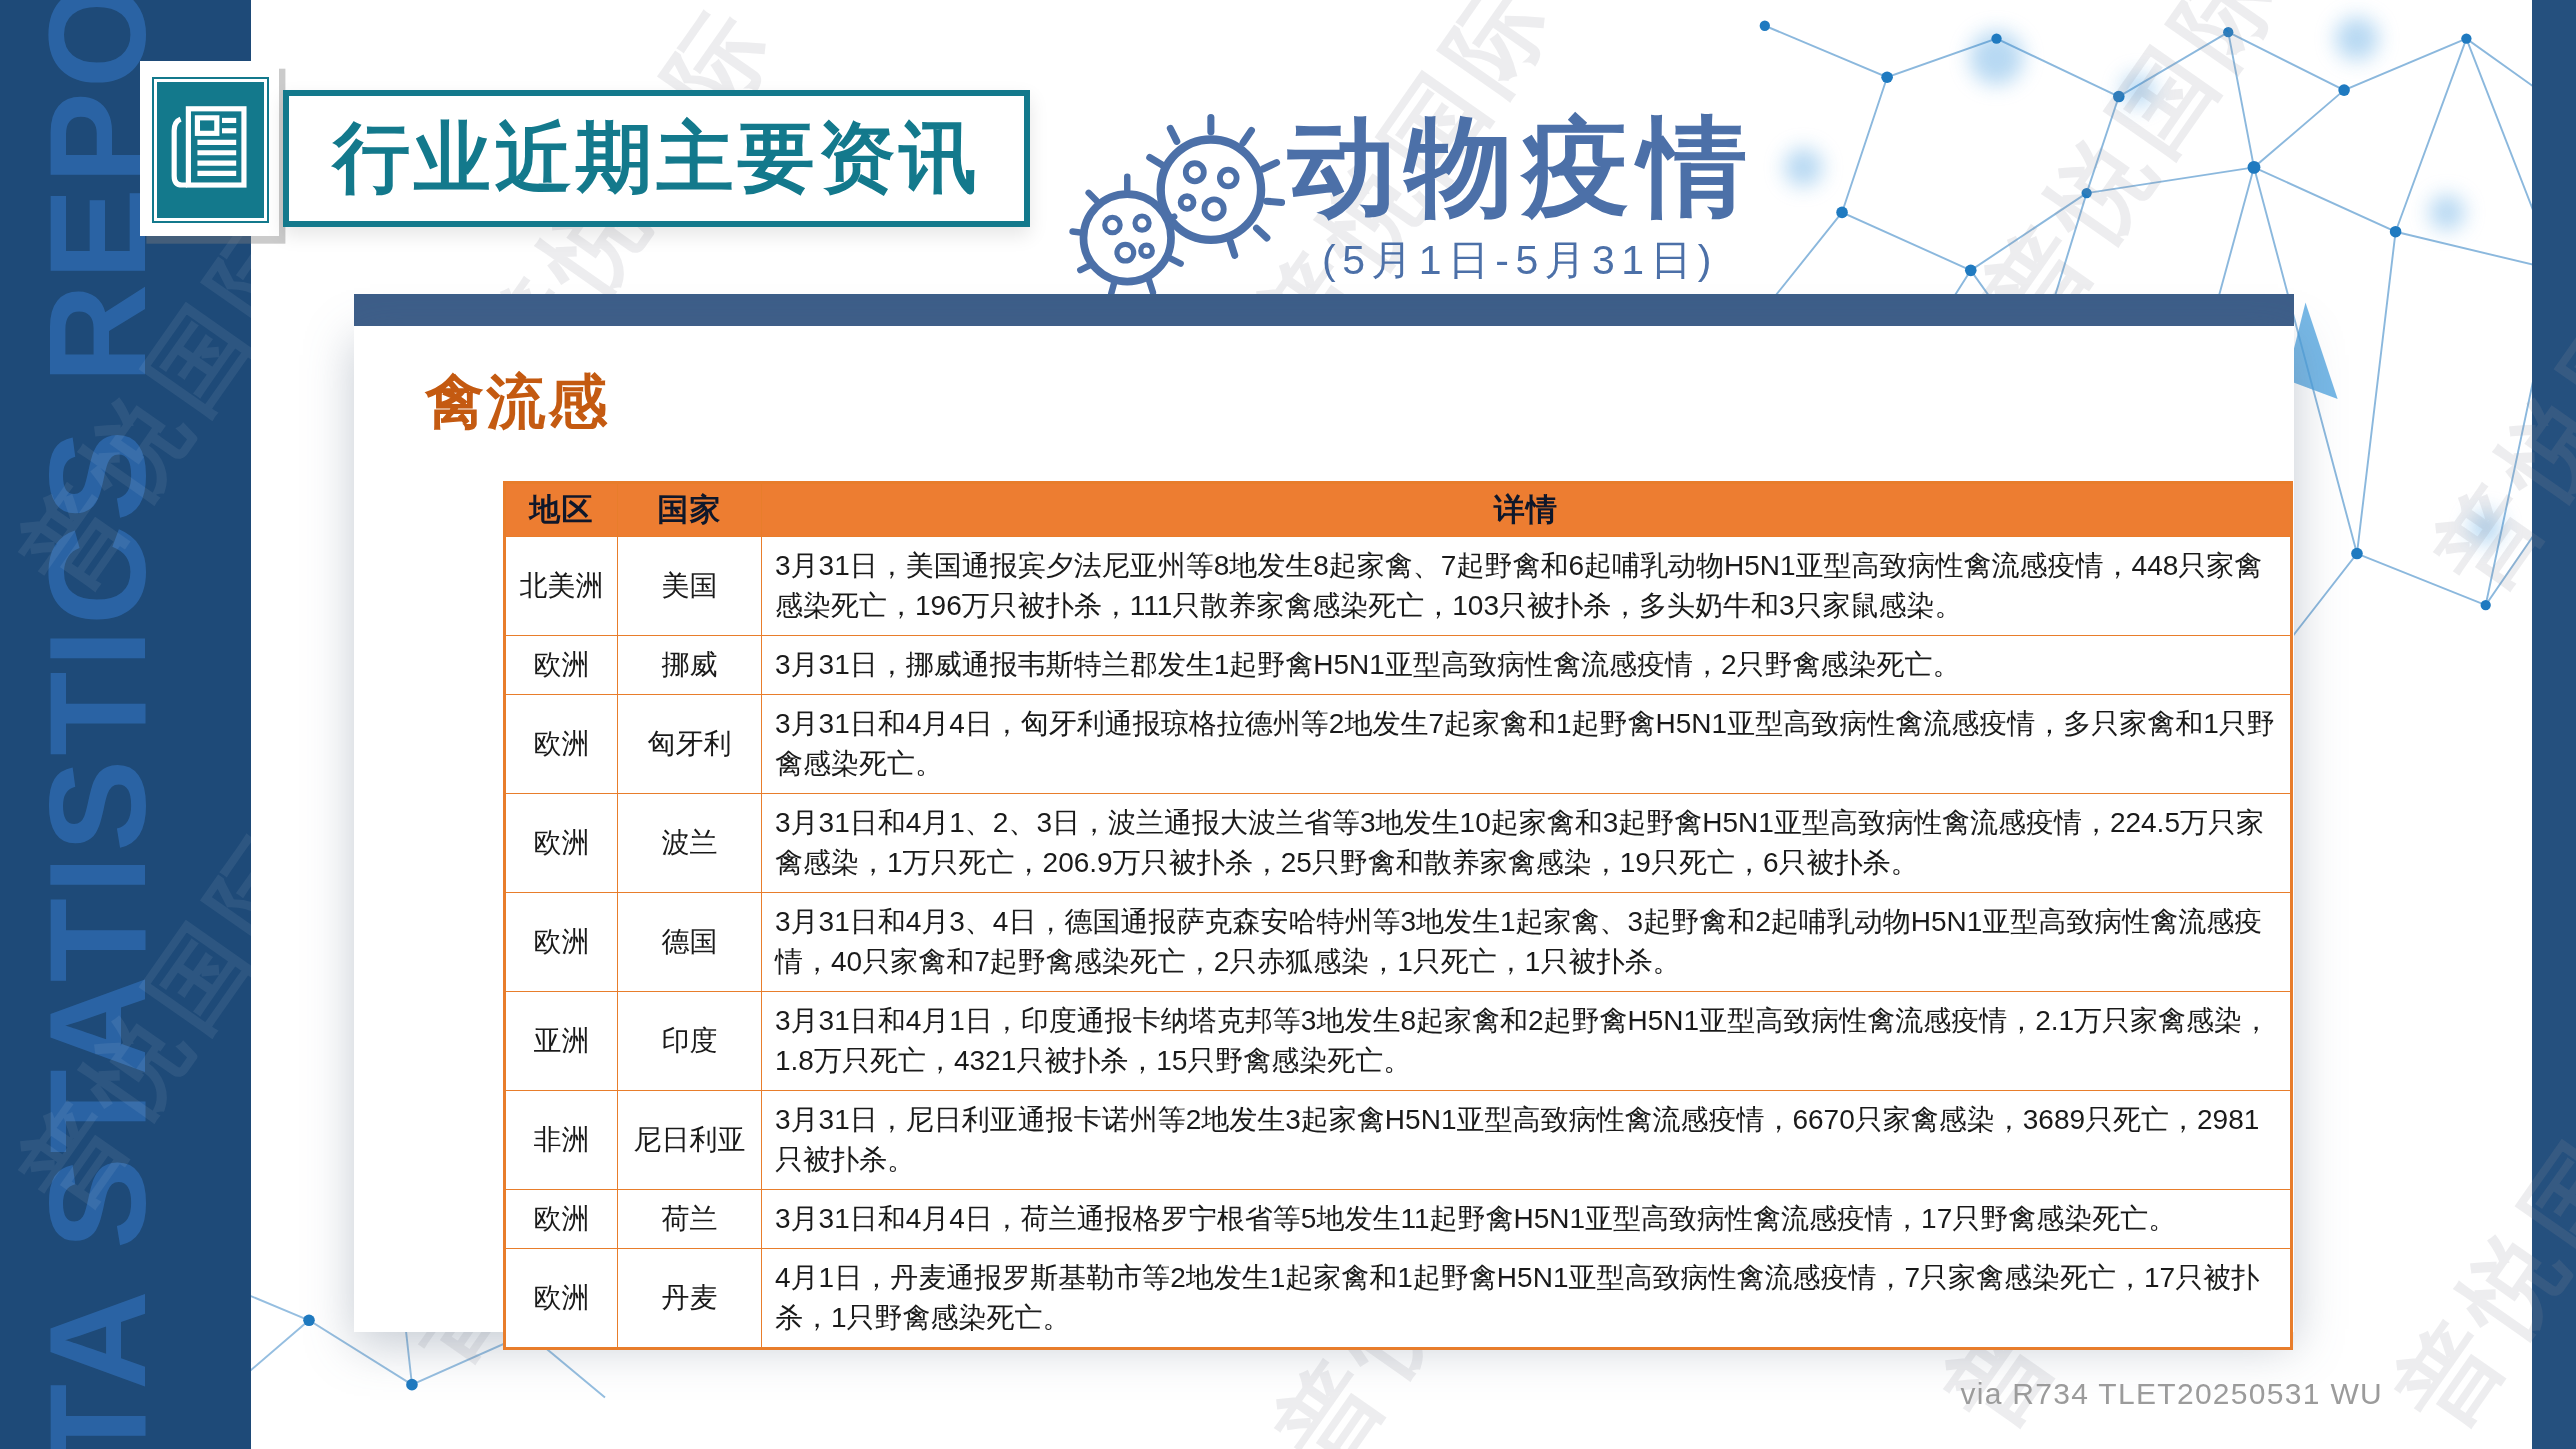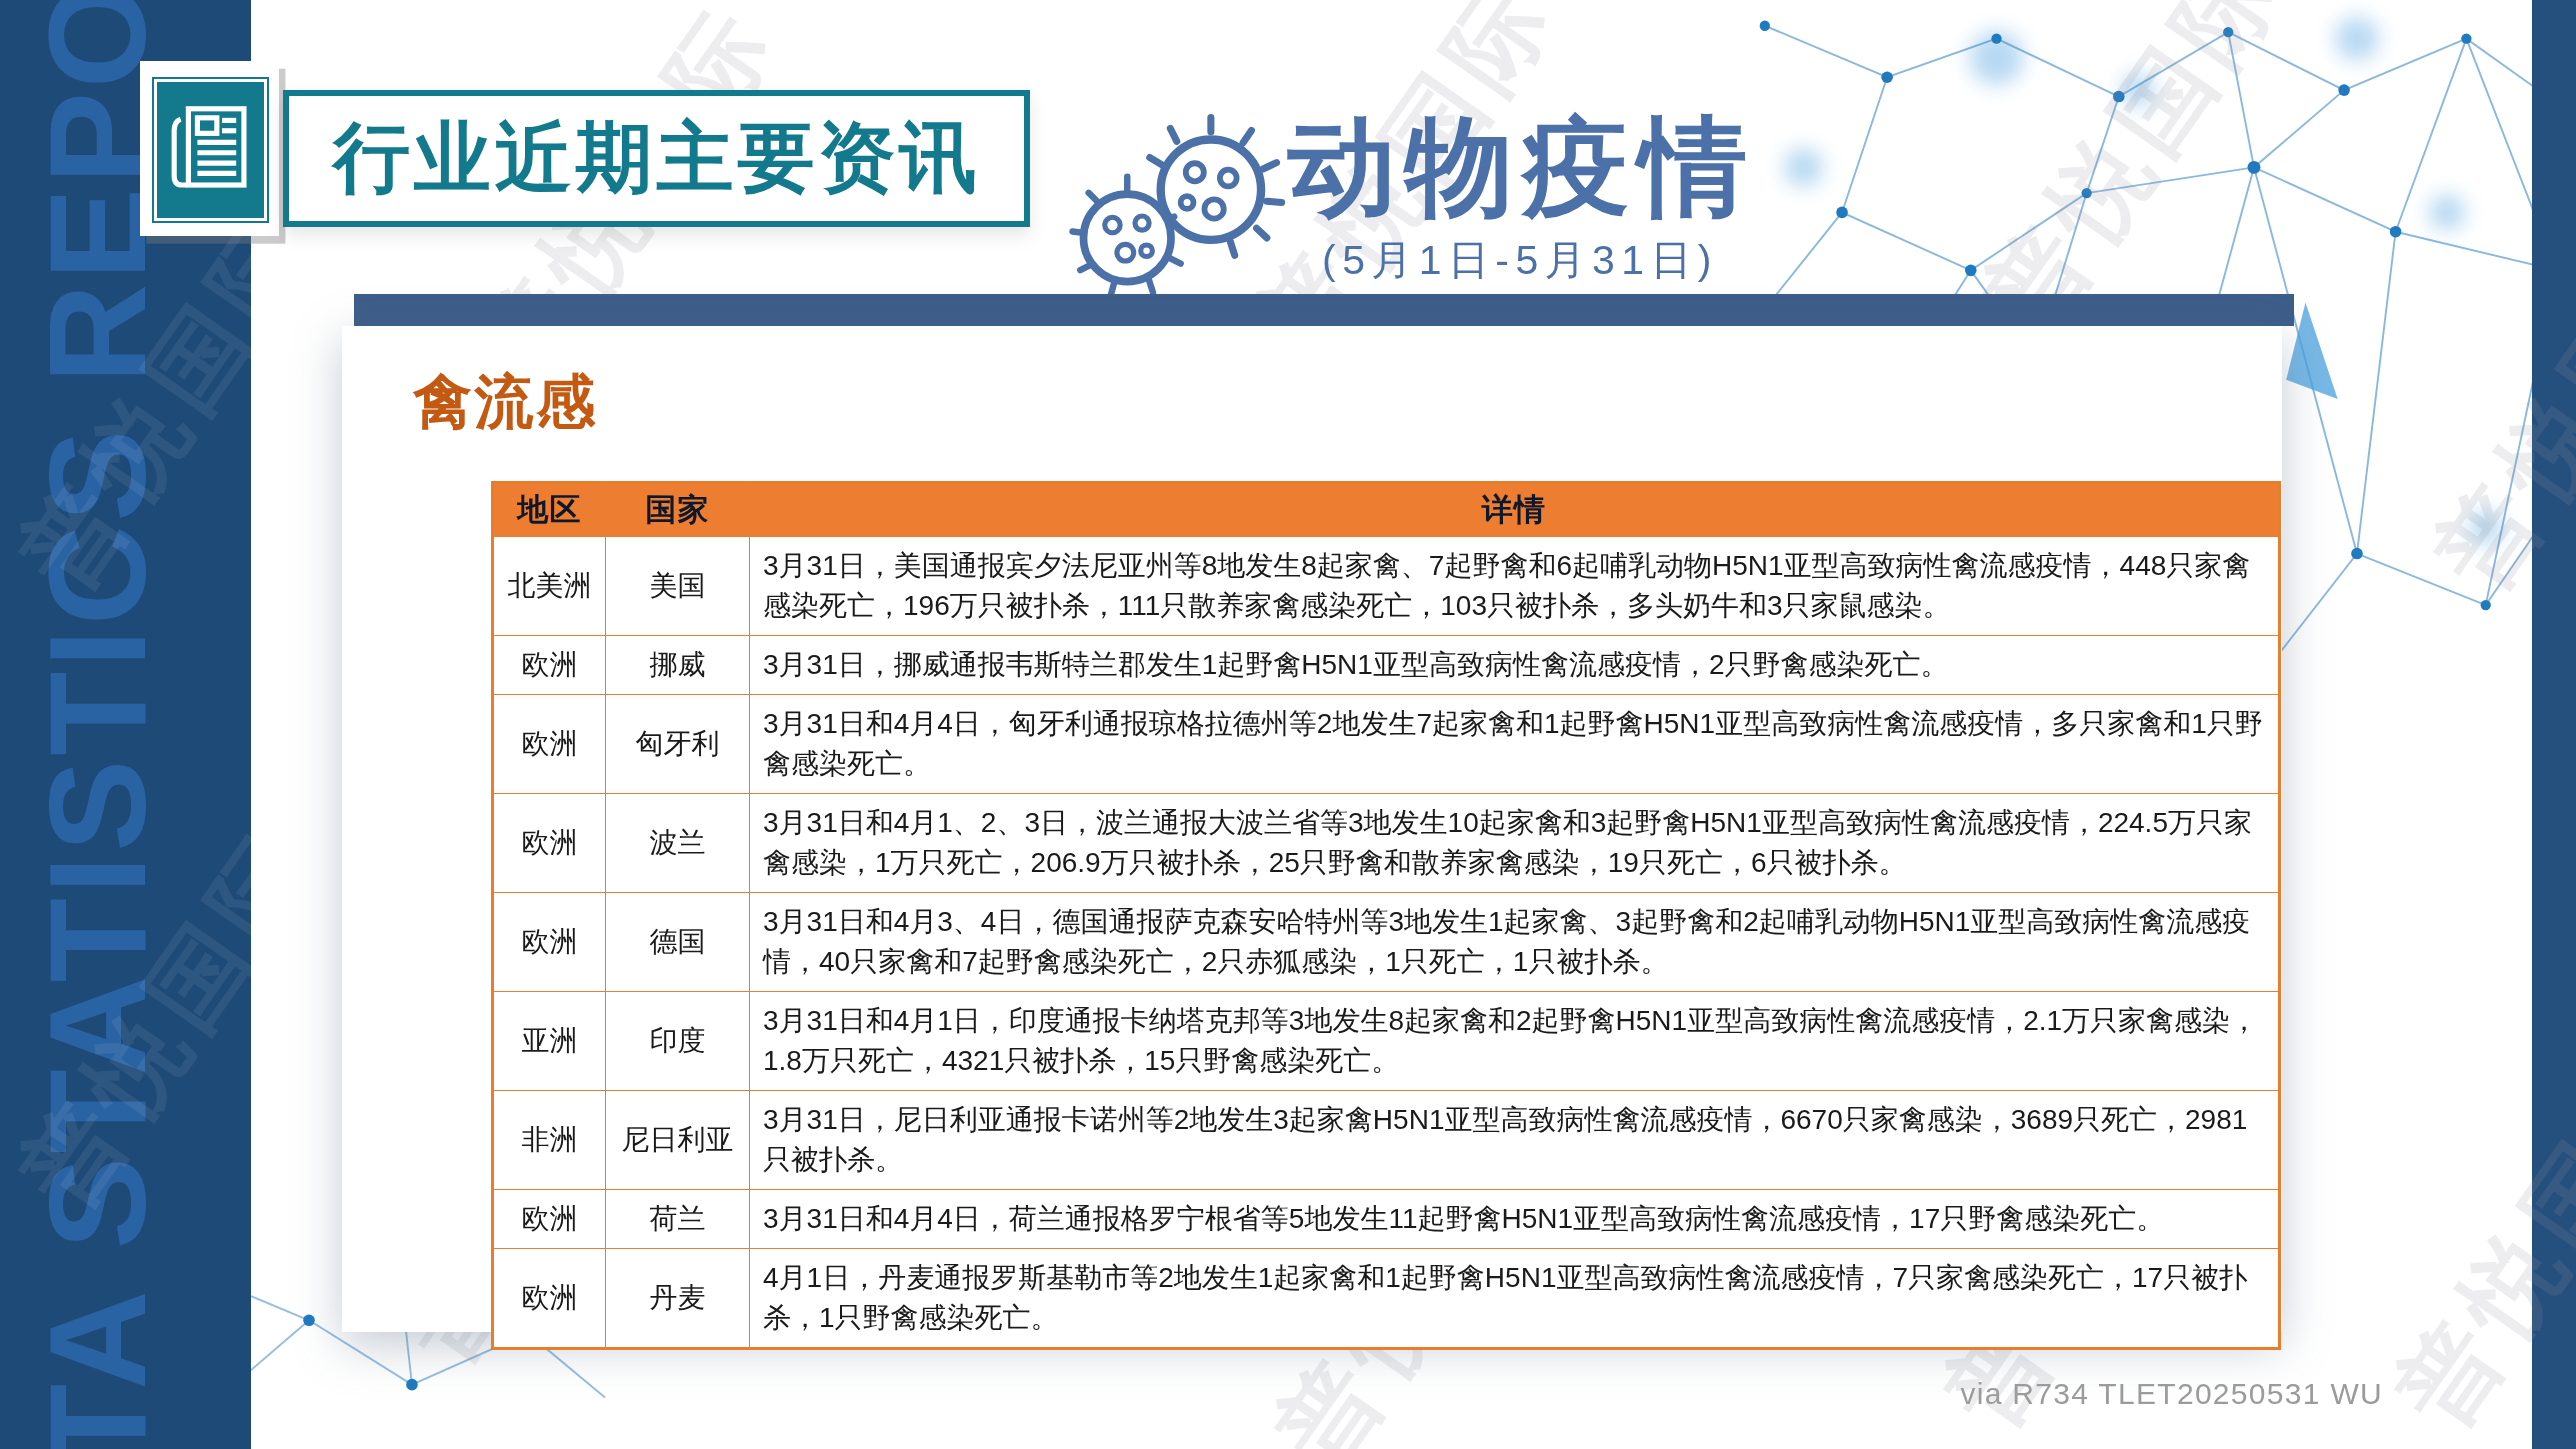--- a/index.html
+++ b/index.html
@@ -45,21 +45,21 @@
   }
   .epi-sub{
     position:absolute;left:1288px;top:233px;width:464px;text-align:center;
     font-size:41px;font-weight:400;color:#4C70A8;letter-spacing:6.4px;white-space:nowrap;
   }
   
   .panel-bar{
     position:absolute;left:354px;top:294px;width:1940px;height:32px;background:#3D5E89;
   }
   .panel{
-    position:absolute;left:342px;top:326px;width:1940px;height:1006px;background:#ffffff;
+    position:absolute;left:354px;top:326px;width:1940px;height:1006px;background:#ffffff;
     box-shadow:0 13px 45px rgba(90,105,130,.35);
   }
   .section-heading{
     position:absolute;left:71px;top:37px;font-size:59px;font-weight:900;color:#C45A11;letter-spacing:2.6px;
   }
   
   .flu-table{
     position:absolute;left:149px;top:155px;width:1788px;
     border-collapse:collapse;table-layout:fixed;border:3.9px solid #E87D2B;
   }

